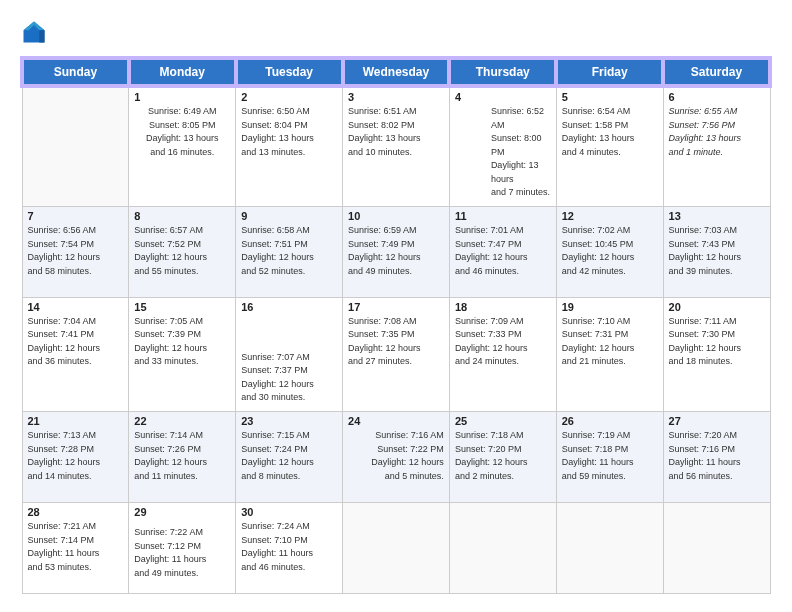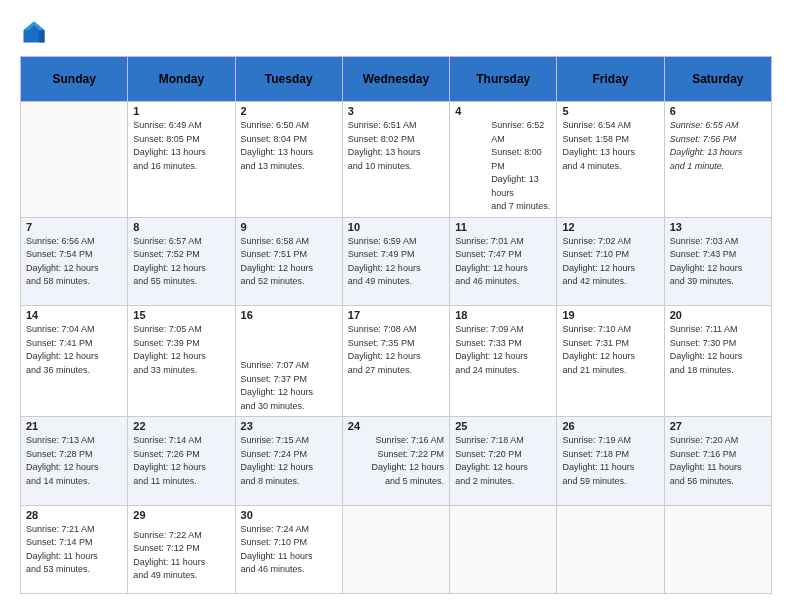--- a/index.html
+++ b/index.html
@@ -62,26 +62,26 @@
     }
     .calendar {
       flex: 1;
       border: 1px solid #ccc;
       border-collapse: collapse;
       width: 100%;
       table-layout: fixed;
     }
     .calendar th {
       background: #2e75c8;
-      color: #000000;
+      color: #ffffff;
       font-size: 12px;
       font-weight: bold;
       text-align: center;
-      padding: 15px 2px;
-      border: 1px solid #c4b5fd;
+      padding: 5px 2px;
+      border: 4px solid #c4b5fd;
     }
     .calendar td {
       vertical-align: top;
       border: 1px solid #ccc;
       padding: 3px 5px;
       font-size: 9.5px;
       color: #333;
       height: 88px;
     }
     .calendar td.empty {
@@ -134,21 +134,21 @@
           <th>Thursday</th>
           <th>Friday</th>
           <th>Saturday</th>
         </tr>
     </thead>
     <tbody id="calendar-body">
     <tr>
           <td class="empty"></td>
           <td>
             <div class="day-number">1</div>
-            <div class="day-info" style="white-space: pre-line;">Sunrise: 6:49 AM
+            <div class="day-info" style="white-space: pre-line; text-align: center;">Sunrise: 6:49 AM
 Sunset: 8:05 PM
 Daylight: 13 hours
 and 16 minutes.</div>
           </td>
           <td>
             <div class="day-number">2</div>
             <div class="day-info" style="white-space: pre-line;">Sunrise: 6:50 AM
 Sunset: 8:04 PM
 Daylight: 13 hours
 and 13 minutes.</div>
@@ -214,21 +214,21 @@
           <td>
             <div class="day-number">11</div>
             <div class="day-info" style="white-space: pre-line;">Sunrise: 7:01 AM
 Sunset: 7:47 PM
 Daylight: 12 hours
 and 46 minutes.</div>
           </td>
           <td>
             <div class="day-number">12</div>
             <div class="day-info" style="white-space: pre-line;">Sunrise: 7:02 AM
-Sunset: 7:10 PM
+Sunset: 10:45 PM
 Daylight: 12 hours
 and 42 minutes.</div>
           </td>
           <td>
             <div class="day-number">13</div>
             <div class="day-info" style="white-space: pre-line;">Sunrise: 7:03 AM
 Sunset: 7:43 PM
 Daylight: 12 hours
 and 39 minutes.</div>
           </td>

